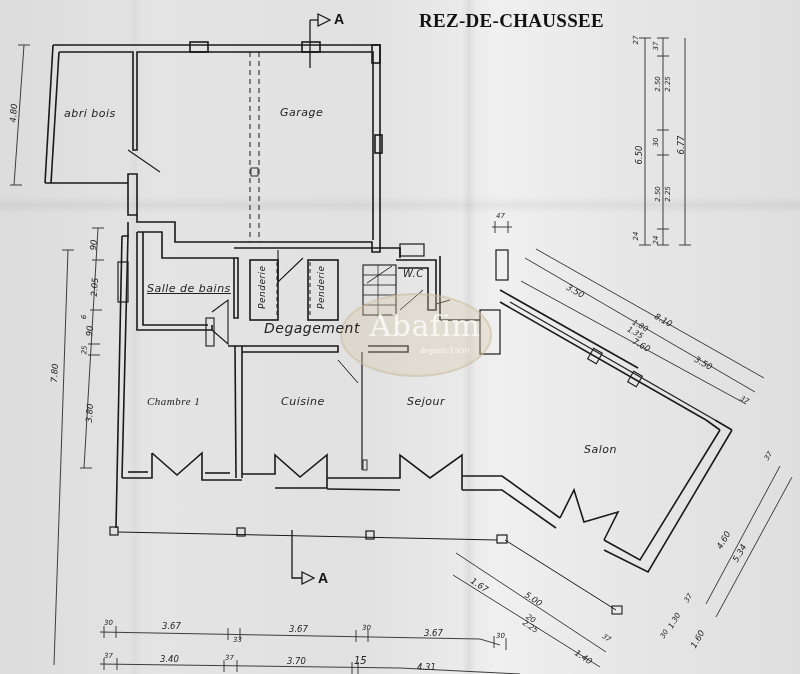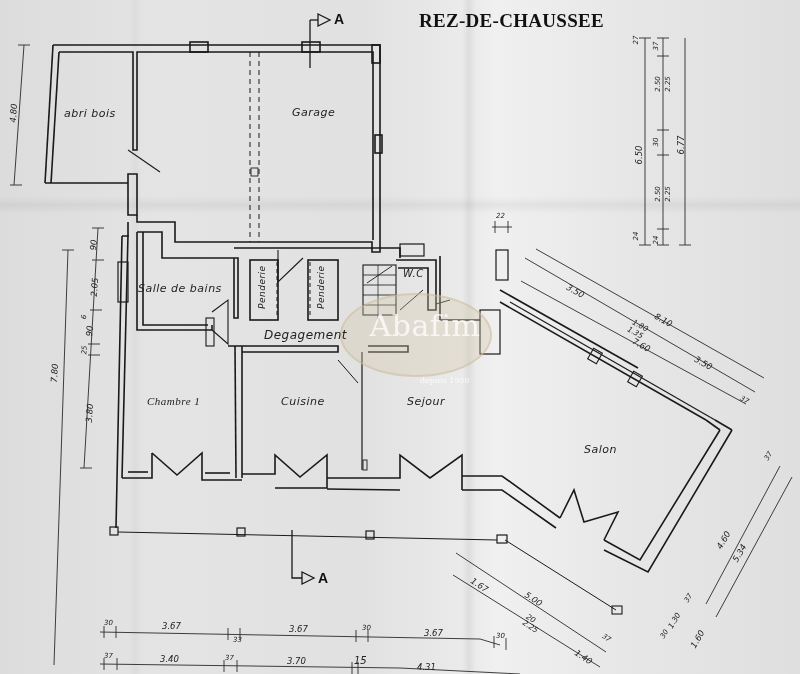--- a/index.html
+++ b/index.html
@@ -41,21 +41,21 @@
     border-radius:50%; background: rgba(215,200,170,0.35);
     border:2px solid rgba(200,185,150,0.45);
   }
   .wm-text {
     position:absolute; left:355px; top:308px; width:140px; text-align:center;
     font-family:"DejaVu Serif", serif; font-size:30px; color:rgba(255,255,255,0.75);
     letter-spacing:0.5px;
   }
   .wm-sub {
     position:absolute; left:420px; top:346px; font-family:"DejaVu Serif", serif;
-    font-size:8px; color:rgba(255,255,255,0.8);margin-top:30px;
+    font-size:8px; color:rgba(255,255,255,0.8);
   }
 </style>
 </head>
 <body>
 
 <div class="fold" style="left:462px;"></div>
 <div class="fold" style="left:128px; opacity:.5"></div>
 <div class="hfold"></div>
 
 <svg id="plan" width="800" height="674" viewBox="0 0 800 674">
@@ -201,26 +201,26 @@
 <div class="watermark"></div>
 <div class="wm-text">Abafim</div>
 <div class="wm-sub">depuis 1950</div>
 
 <div class="title">REZ-DE-CHAUSSEE</div>
 
 <div class="section-label" style="left:334px; top:11px;">A</div>
 <div class="section-label" style="left:318px; top:570px;">A</div>
 
 <div class="room" style="left:64px; top:107px;">abri bois</div>
-<div class="room" style="left:292px; top:106px;">Garage</div>
-<div class="room" style="left:138px; top:282px;">Salle de bains</div>
+<div class="room" style="left:280px; top:106px;">Garage</div>
+<div class="room" style="left:147px; top:282px;text-decoration:underline;">Salle de bains</div>
 <div class="room vert" style="left:257px; top:309px;">Penderie</div>
 <div class="room vert" style="left:316px; top:309px;">Penderie</div>
 <div class="room" style="left:403px; top:268px; font-size:10px;">W.C</div>
-<div class="room" style="left:264px; top:328px; font-size:12px;text-align:center;">Degagement</div>
+<div class="room" style="left:264px; top:320px; font-size:14px;text-align:center;">Degagement</div>
 <div class="room" style="left:147px; top:395px;font-family:Liberation Serif, serif;">Chambre 1</div>
 <div class="room" style="left:281px; top:395px;">Cuisine</div>
 <div class="room" style="left:407px; top:395px;">Sejour</div>
 <div class="room" style="left:584px; top:443px;">Salon</div>
 
 <div class="dim" style="left:4px; top:108px; transform:rotate(-86deg);">4.80</div>
 <div class="dim" style="left:45px; top:368px; transform:rotate(-86deg);">7.80</div>
 <div class="dim" style="left:88px; top:240px; transform:rotate(-86deg);">90</div>
 <div class="dim" style="left:85px; top:282px; transform:rotate(-86deg);">2.05</div>
 <div class="dim" style="left:84px; top:326px; transform:rotate(-86deg);">90</div>
@@ -232,21 +232,21 @@
 <div class="dim" style="left:630px; top:150px; transform:rotate(-90deg);">6.50</div>
 <div class="dim" style="left:632px; top:232px; transform:rotate(-90deg); font-size:7px;">24</div>
 <div class="dim" style="left:652px; top:42px; transform:rotate(-90deg); font-size:7px;">37</div>
 <div class="dim" style="left:650px; top:80px; transform:rotate(-90deg); font-size:7px;">2.50</div>
 <div class="dim" style="left:660px; top:80px; transform:rotate(-90deg); font-size:7px;">2.25</div>
 <div class="dim" style="left:652px; top:138px; transform:rotate(-90deg); font-size:7px;">30</div>
 <div class="dim" style="left:650px; top:190px; transform:rotate(-90deg); font-size:7px;">2.50</div>
 <div class="dim" style="left:660px; top:190px; transform:rotate(-90deg); font-size:7px;">2.25</div>
 <div class="dim" style="left:652px; top:236px; transform:rotate(-90deg); font-size:7px;">24</div>
 <div class="dim" style="left:672px; top:140px; transform:rotate(-90deg);">6.77</div>
-<div class="dim" style="left:496px; top:212px; font-size:7px;">22</div>
+<div class="dim" style="left:496px; top:212px; font-size:7px;">47</div>
 
 <div class="dim" style="left:566px; top:286px; transform:rotate(29deg);">3.50</div>
 <div class="dim" style="left:654px; top:315px; transform:rotate(29deg);">8.10</div>
 <div class="dim" style="left:632px; top:321px; transform:rotate(29deg); font-size:7.5px;">1.80</div>
 <div class="dim" style="left:627px; top:328px; transform:rotate(29deg); font-size:7.5px;">1.35</div>
 <div class="dim" style="left:694px; top:358px; transform:rotate(29deg);">3.50</div>
 <div class="dim" style="left:632px; top:340px; transform:rotate(29deg);">7.60</div>
 <div class="dim" style="left:740px; top:396px; transform:rotate(29deg); font-size:7px;">37</div>
 
 <div class="dim" style="left:470px; top:580px; transform:rotate(33deg);">1.67</div>

